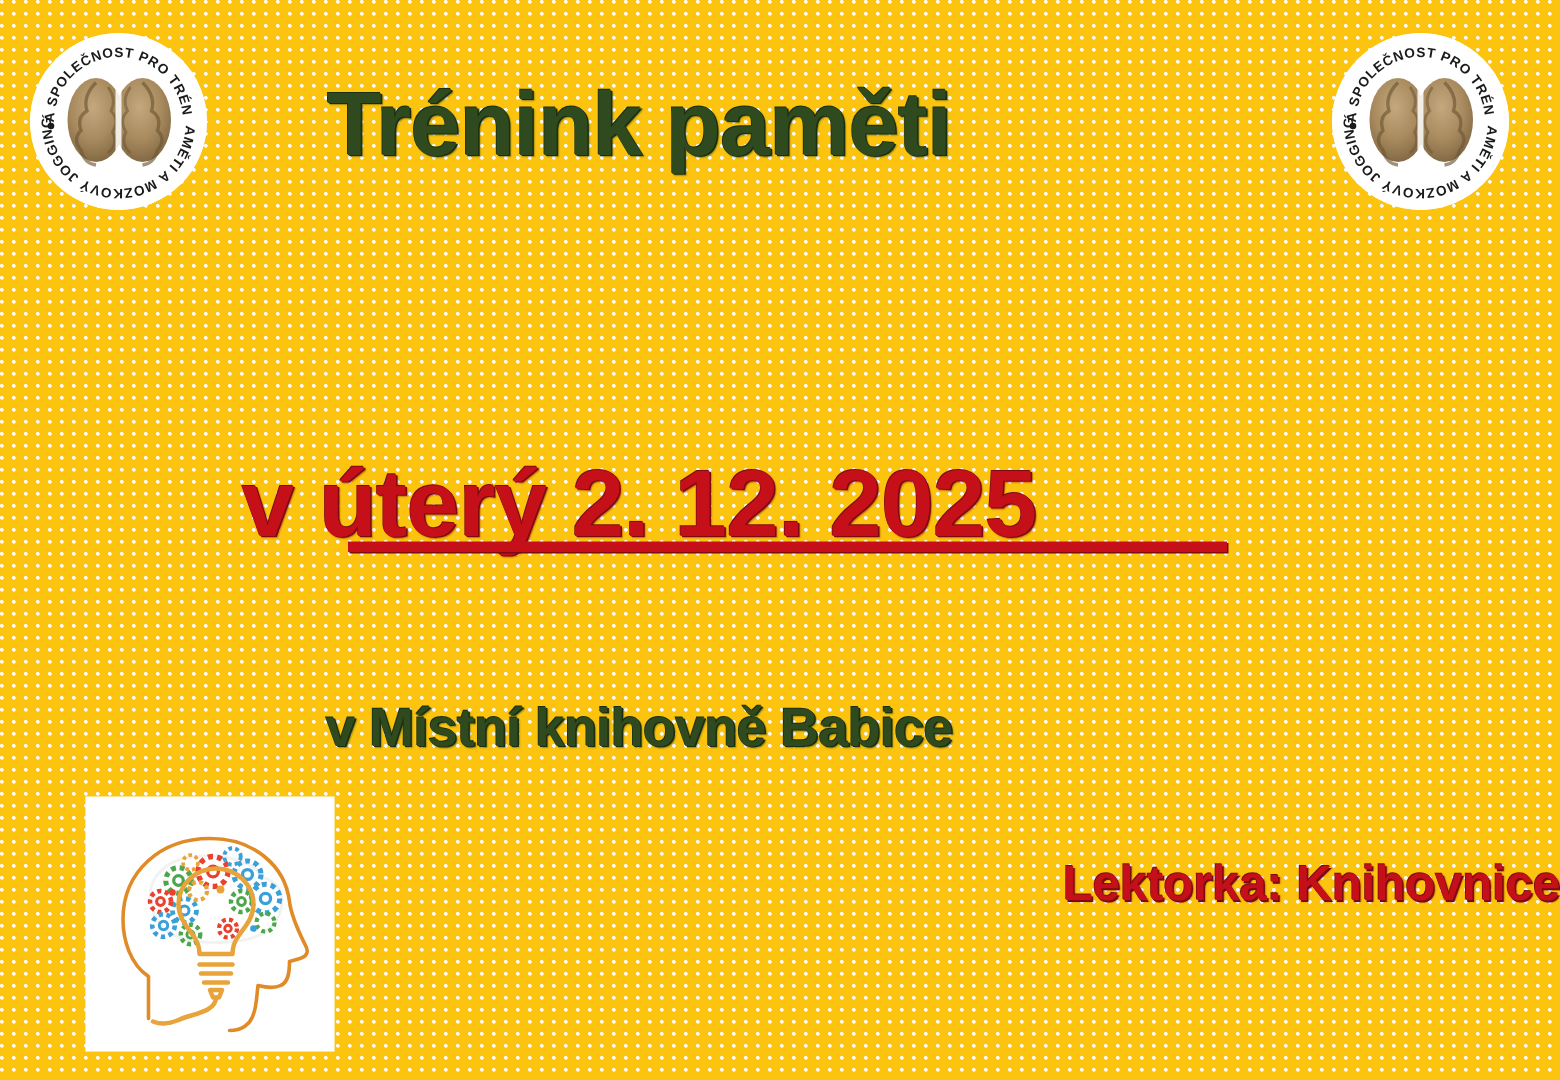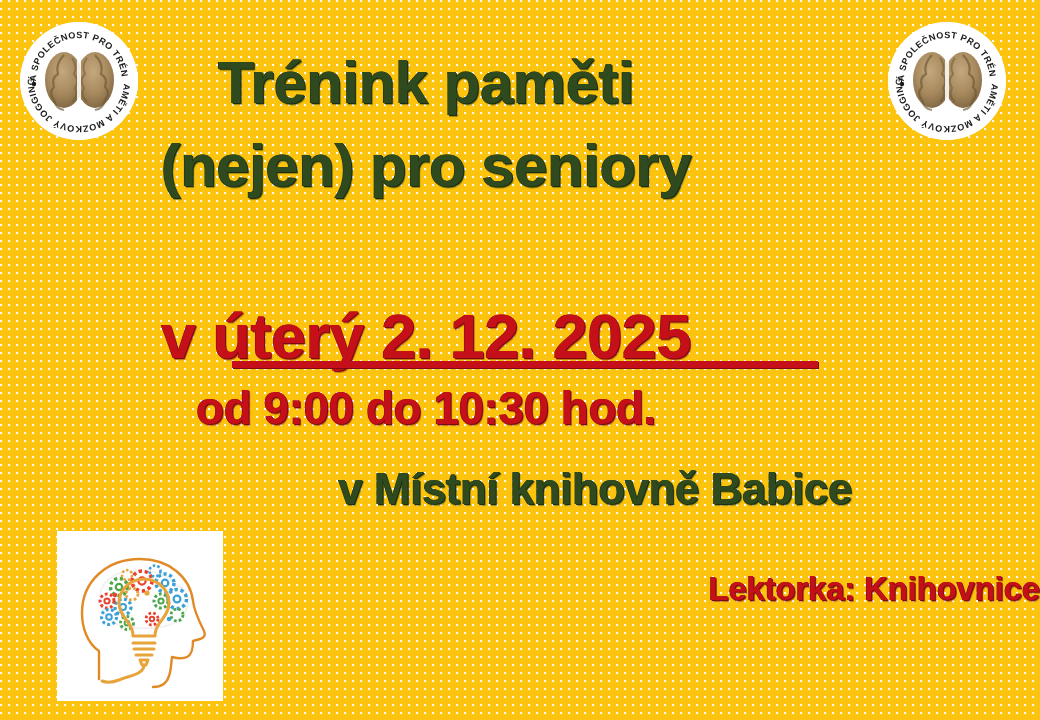--- a/index.html
+++ b/index.html
@@ -74,21 +74,21 @@
     position: absolute;
     left: 232px;
     top: 361px;
     width: 586px;
     height: 7px;
     background: #C5101A;
     box-shadow: 1px 1px 0 #7d0a10;
   }
   #time-line { top: 381px; font-size: 46px; }
 
-  #venue-line { top: 464px; font-size: 44px; text-align: right; }
+  #venue-line { top: 464px; font-size: 36px; }
 
   
   #lecturer {
     position: absolute;
     left: 420px;
     top: 568px;
     width: 620px;
     text-align: right;
     font-weight: bold;
     white-space: nowrap;
@@ -174,25 +174,23 @@
         <textPath href="#arcTopR" startOffset="50%" text-anchor="middle">ČESKÁ SPOLEČNOST PRO TRÉNOVÁNÍ</textPath>
       </text>
       <text font-family="'Liberation Sans', sans-serif" font-size="9.1" font-weight="bold" fill="#1a1a1a" letter-spacing="0.5">
         <textPath href="#arcBotR" startOffset="50%" text-anchor="middle">PAMĚTI A MOZKOVÝ JOGGING</textPath>
       </text>
       <circle cx="14" cy="62" r="2.2" fill="#1a1a1a"></circle>
     </svg>
   </div>
 
   <div class="tline green" id="title-1">Trénink paměti</div>
-  <div class="tline green" id="title-2">(nejen) pro seniory</div>
 
   <div class="tline red" id="date-line">v úterý 2. 12. 2025</div>
   <div id="date-underline"></div>
-  <div class="tline red" id="time-line">od 9:00 do 10:30 hod.</div>
 
   <div class="tline green" id="venue-line">v Místní knihovně Babice</div>
 
   <div id="lecturer">
     <div class="lect red">Lektorka: Knihovnice</div>
   </div>
 
   <div id="brain-panel">
     <svg viewBox="0 0 166 170" xmlns="http://www.w3.org/2000/svg">
       <rect x="0" y="0" width="166" height="170" fill="#ffffff"></rect>

